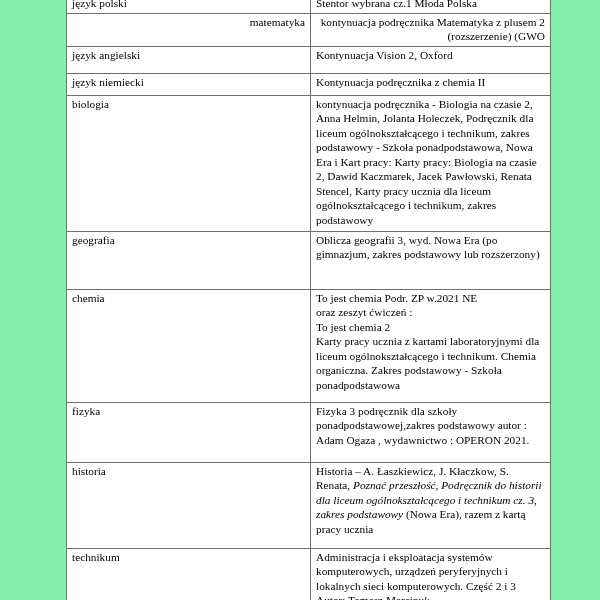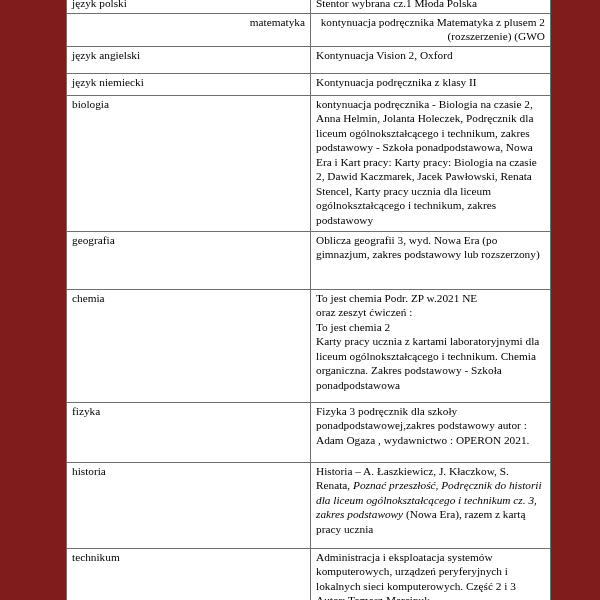--- a/index.html
+++ b/index.html
@@ -12,21 +12,21 @@
     height: 600px;
     overflow: hidden;
     font-family: "Liberation Serif", "DejaVu Serif", serif;
     color: #000000;
   }
 
   #page {
     position: relative;
     width: 600px;
     height: 600px;
-    background: #7f1d1d;
+    background: #86efac;
   }
 
   
   #table-viewport {
     position: absolute;
     left: 66px;
     top: -6px;
     width: 462px;
   }
 
@@ -102,21 +102,21 @@
         <tr class="row-jezyk-angielski">
           <td class="subject-cell"><span>język angielski</span></td>
           <td class="book-cell">
               <span class="book-text">Kontynuacja Vision 2, Oxford</span>
             </td>
         </tr>
 
         <tr class="row-jezyk-niemiecki">
           <td class="subject-cell"><span>język niemiecki</span></td>
           <td class="book-cell">
-              <span class="book-text">Kontynuacja podręcznika z klasy II</span>
+              <span class="book-text">Kontynuacja podręcznika z chemia II</span>
             </td>
         </tr>
 
         <tr class="row-biologia">
           <td class="subject-cell"><span>biologia</span></td>
           <td class="book-cell">
               <span class="book-text">kontynuacja podręcznika - Biologia na czasie 2, Anna Helmin, Jolanta Holeczek, Podręcznik dla liceum ogólnokształcącego i technikum, zakres podstawowy - Szkoła ponadpodstawowa, Nowa Era i Kart pracy: Karty pracy: Biologia na czasie 2, Dawid Kaczmarek, Jacek Pawłowski, Renata Stencel, Karty pracy ucznia dla liceum ogólnokształcącego i technikum, zakres podstawowy</span>
             </td>
         </tr>
 

